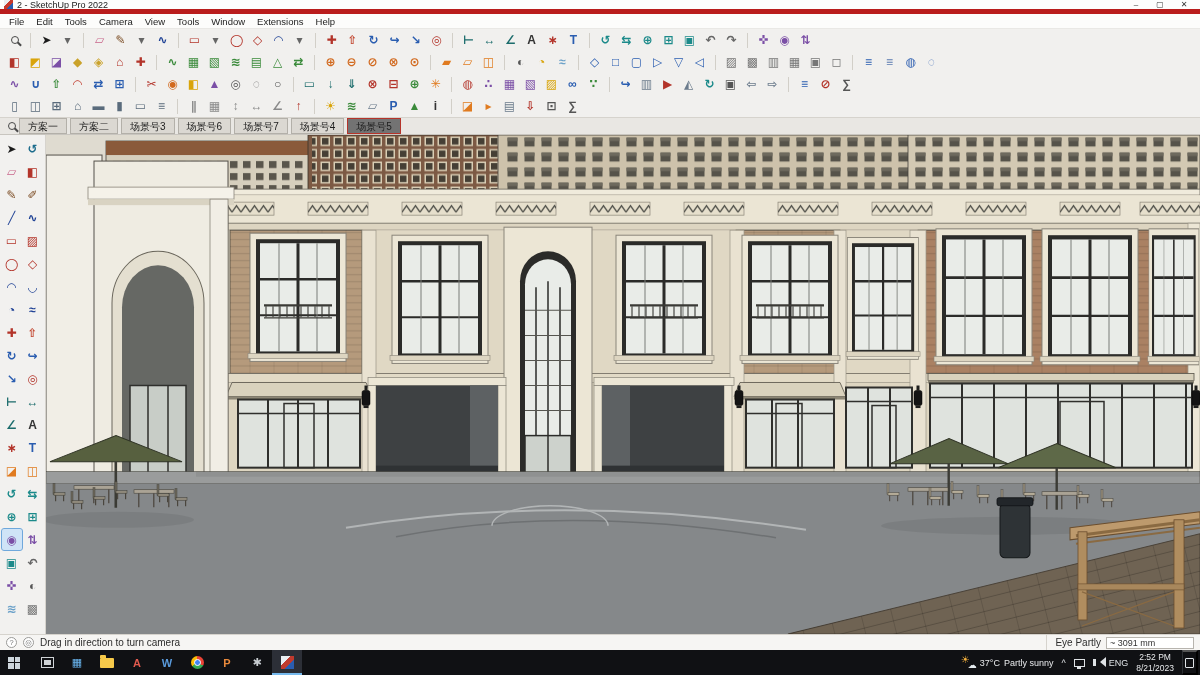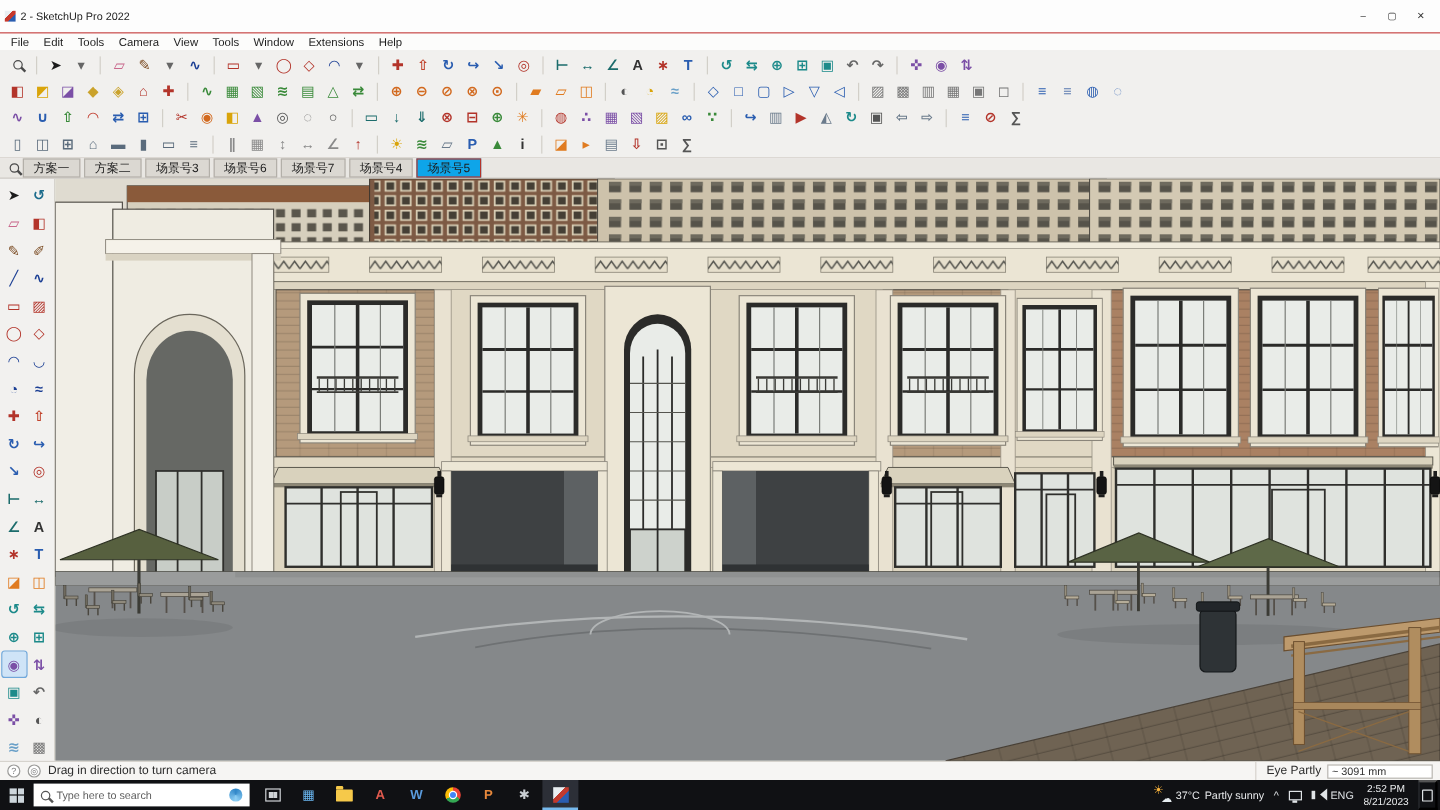--- a/index.html
+++ b/index.html
@@ -1,38 +1,38 @@
 <!DOCTYPE html>
 <html><head>
 <meta charset="utf-8">
 <style>
   *{box-sizing:border-box;margin:0;padding:0}
   html,body{width:1200px;height:675px;overflow:hidden}
   body{font-family:"Liberation Sans","DejaVu Sans",sans-serif;display:flex;flex-direction:column;background:#fff;color:#222}
 
   
-  .titlebar{height:28px;background:#fdfdfd;border-bottom:1px solid #b91c1c;display:flex;align-items:center;padding:0 4px;gap:4px;font-size:9px;flex:0 0 auto}
+  .titlebar{height:14px;background:#fdfdfd;border-bottom:5px solid #b91c1c;display:flex;align-items:center;padding:0 4px;gap:4px;font-size:9px;flex:0 0 auto}
   .tb-logo{width:9px;height:9px;background:linear-gradient(135deg,#e9eef2 0 35%,#c6382c 35% 65%,#2a5db0 65% 100%);flex:0 0 auto}
   .win-controls{margin-left:auto;display:flex}
   .win-btn{width:24px;height:13px;display:flex;align-items:center;justify-content:center;font-size:8px;color:#333;background:none;border:none;font-family:inherit}
 
   
   .menubar{height:15px;background:#fcfcfb;border-bottom:1px solid #e9e8e5;display:flex;align-items:center;font-size:9.5px;padding-left:3px;flex:0 0 auto}
   .menu-item{padding:0 6px;color:#1d1d1d;background:none;border:none;font-family:inherit;font-size:9.5px;height:100%}
 
   
   #toolbars{background:#f1f0ee;border-bottom:1px solid #d6d3cd;flex:0 0 auto}
   .toolbar-row{height:22px;display:flex;align-items:center;padding-left:4px}
   .tb-icon{width:21px;height:20px;display:flex;align-items:center;justify-content:center;font-size:12px;line-height:1;background:transparent;border:none;padding:0;font-family:inherit;font-weight:bold}
   .tb-sep{width:1px;height:15px;background:#d2cfc8;margin:0 5px}
 
   
   #scene-tabs{height:17px;background:#e9e7e3;border-bottom:1px solid #c8c5bf;display:flex;align-items:center;gap:3px;padding-left:8px;flex:0 0 auto}
   .scene-tab{font-size:10px;line-height:1.1;padding:1.5px 8px;background:#dbd8d2;border:1px solid #b3b0a9;color:#1d1d1d;font-family:inherit}
-  .scene-tab.active{background:#0ea5e9;border-color:#b5342a}
+  .scene-tab.active{background:#737373;border-color:#b5342a}
   .mag{width:8px;height:8px;border:1.5px solid #4a4a4a;border-radius:50%;position:relative;display:inline-block;flex:0 0 auto}
   .mag::after{content:"";position:absolute;width:5px;height:1.6px;background:#4a4a4a;transform:rotate(45deg);right:-4px;bottom:-2px}
 
   
   #main{flex:1 1 auto;display:flex;min-height:0}
   #left-toolbar{width:46px;background:#f2f1ef;border-right:1px solid #d6d3cd;display:grid;grid-template-columns:repeat(2,21px);grid-auto-rows:23px;justify-content:center;padding-top:3px;flex:0 0 auto}
   .lt-icon{width:20px;height:21px;display:flex;align-items:center;justify-content:center;font-size:12px;font-weight:bold;background:transparent;border:none;border-radius:2px;padding:0;font-family:inherit}
   .lt-icon.active{background:#cfe4f7;outline:1px solid #6fa8dc}
   #viewport{flex:1 1 auto;position:relative;background:#e6e4dd;min-width:0}
   #viewport svg{display:block;width:100%;height:100%}
@@ -621,25 +621,20 @@
 
 <div id="taskbar">
   <button class="start">
     <span class="win-logo">
         <span></span>
         <span></span>
         <span></span>
         <span></span>
       </span>
   </button>
-  <div class="search-box">
-    <span class="mag"></span>
-    <span>Type here to search</span>
-    <span class="cortana"></span>
-  </div>
   <div id="taskbar-apps" style="display:flex;align-items:center;margin-left:4px">
       <button class="tb-app">
         <span class="taskview"></span>
       </button>
       <button class="tb-app" style="color: rgb(106, 182, 240);">▦</button>
       <button class="tb-app">
         <span class="folder"></span>
       </button>
       <button class="tb-app" style="color: rgb(224, 90, 78);">A</button>
       <button class="tb-app" style="color: rgb(90, 155, 220);">W</button>

